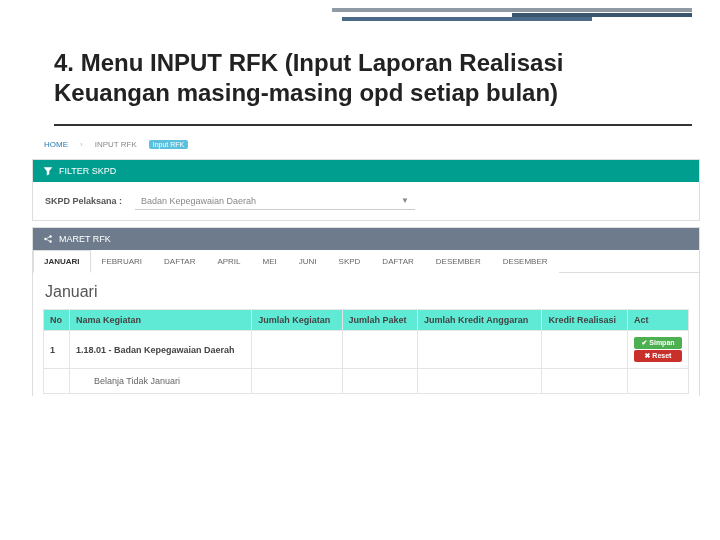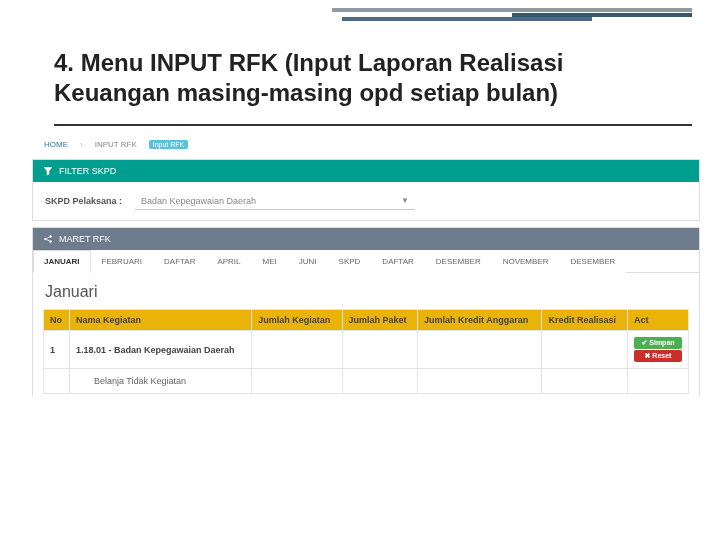--- a/index.html
+++ b/index.html
@@ -40,21 +40,21 @@
 
   
   .tabs { display: flex; border-bottom: 1px solid #ddd; }
   .tab { padding: 6px 10px; font-size: 8px; color: #666; border: 1px solid transparent; border-bottom: none; margin-bottom: -1px; background: #fff; }
   .tab.active { border-color: #ddd; border-bottom: 1px solid #fff; font-weight: bold; color: #333; }
 
   .month-title { font-size: 16px; color: #555; padding: 10px 2px 8px 2px; font-weight: normal; }
 
   table.data { width: 100%; border-collapse: collapse; font-size: 9px; color: #444; }
   table.data th, table.data td { border: 1px solid #e4e4e4; padding: 5px 6px; text-align: left; }
-  table.data th { font-weight: bold; background: #eab308; }
+  table.data th { font-weight: bold; background: #5eead4; }
   .col-no { width: 26px; }
   .col-act { width: 58px; }
 
   .btn { display: block; width: 48px; padding: 2px 0; border-radius: 2px; color: #fff; font-size: 7px; text-align: center; margin: 1px 0; }
   .btn-save  { background: #4caf50; }
   .btn-reset { background: #c9302c; }
   .cell-input { height: 14px; border: 1px solid #fff; background: #fff; display: block; width: 100%; }
   .row-bold td { font-weight: bold; }
   .sub { padding-left: 24px !important; color: #666; }
 </style>
@@ -112,21 +112,20 @@
         <div class="tabs">
           <div class="tab active">JANUARI</div>
           <div class="tab">FEBRUARI</div>
           <div class="tab">DAFTAR</div>
           <div class="tab">APRIL</div>
           <div class="tab">MEI</div>
           <div class="tab">JUNI</div>
           <div class="tab">SKPD</div>
           <div class="tab">DAFTAR</div>
           <div class="tab">DESEMBER</div>
-          <div class="tab">NOVEMBER</div>
           <div class="tab">DESEMBER</div>
         </div>
 
         <div style="padding:0 10px;">
           <div class="month-title">Januari</div>
 
           <table class="data">
             <thead>
               <tr>
                 <th class="col-no">No</th>
@@ -146,21 +145,21 @@
                 <td></td>
                 <td></td>
                 <td></td>
                 <td>
                   <span class="btn btn-save">✔ Simpan</span>
                   <span class="btn btn-reset">✖ Reset</span>
                 </td>
               </tr>
               <tr>
                 <td></td>
-                <td class="sub">Belanja Tidak Kegiatan</td>
+                <td class="sub">Belanja Tidak Januari</td>
                 <td>
                     <span class="cell-input"></span>
                   </td>
                 <td>
                     <span class="cell-input"></span>
                   </td>
                 <td>
                     <span class="cell-input"></span>
                   </td>
                 <td>

